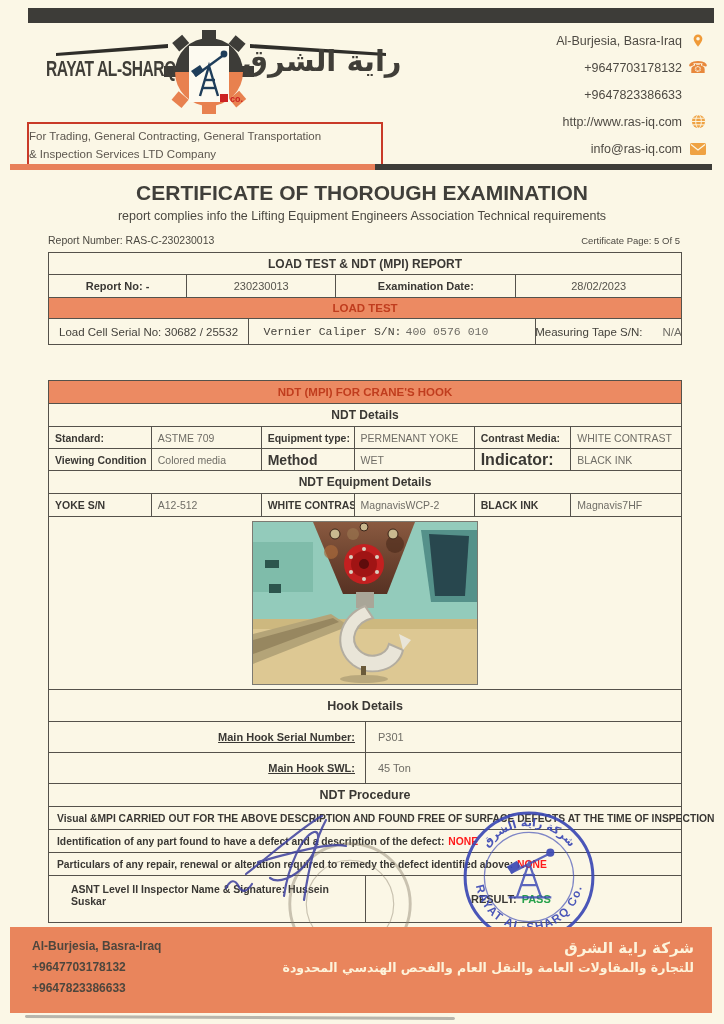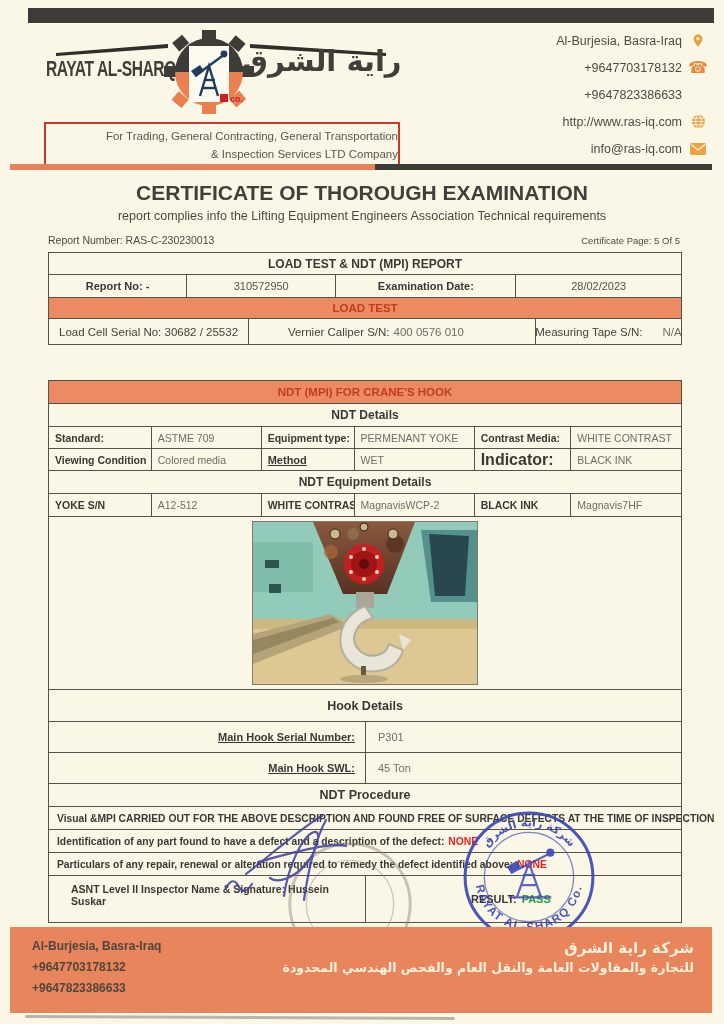--- a/index.html
+++ b/index.html
@@ -4,22 +4,22 @@
 <style>
   html,body{margin:0;padding:0;}
   body{background:#ffffff;font-family:"Liberation Sans",sans-serif;}
   .page{position:relative;width:724px;height:1024px;background:#fbf7e6;overflow:hidden;}
   .abs{position:absolute;}
   .topbar{left:28px;top:8px;width:686px;height:15px;background:#3d3c38;}
   .company-en{left:46px;top:58px;font-size:19px;font-weight:bold;color:#403e38;
     transform:scaleX(.82) scaleY(1.18);transform-origin:left center;letter-spacing:-.5px;white-space:nowrap;}
   .company-ar{left:242px;top:44px;font-size:29px;font-weight:bold;color:#403e38;
     font-family:"DejaVu Sans",sans-serif;white-space:nowrap;}
-  .tagline-box{left:44px;top:122px;width:352px;height:44px;border:2px solid #c93a28;
-    display:flex;flex-direction:column;align-items:flex-end;justify-content:center;
+  .tagline-box{left:27px;top:122px;width:352px;height:44px;border:2px solid #c93a28;
+    display:flex;flex-direction:column;align-items:flex-start;justify-content:center;
     font-size:11.5px;color:#5c564e;line-height:1.55;text-align:center;}
   .contact{right:18px;top:32px;width:200px;display:flex;flex-direction:column;gap:10px;}
   .contact-row{display:flex;justify-content:flex-end;align-items:center;gap:8px;
     font-size:12.5px;color:#4e4a43;height:17px;}
   .icon16{width:16px;height:16px;flex:0 0 16px;display:flex;align-items:center;justify-content:center;}
   .phone-glyph{font-family:"DejaVu Sans",sans-serif;color:#e8883c;font-size:16px;line-height:1;}
   .divider{left:10px;top:164px;width:702px;height:6px;display:flex;}
   .divider .d-left{width:52%;height:100%;background:#e8805a;}
   .divider .d-right{width:48%;height:100%;background:#3d3c38;}
   .doc-title{left:0;top:181px;width:724px;text-align:center;font-size:21px;font-weight:bold;color:#403f3a;}
@@ -154,28 +154,28 @@
   <div class="abs doc-sub">report complies info the Lifting Equipment Engineers Association Technical requirements</div>
   <div class="abs report-line">
     <span class="report-num">Report Number: RAS-C-230230013</span>
     <span class="page-info">Certificate Page: 5 Of 5</span>
   </div>
 
   <div class="abs tbl" style="left:48px;top:252px;width:632px;">
     <div class="t-head first" style="height:21px;font-size:12px;">LOAD TEST &amp; NDT (MPI) REPORT</div>
     <div class="t-row" style="height:22px;grid-template-columns:21.7% 23.6% 28.5% 26.2%;">
       <div class="cell ctr" style="font-weight:bold;color:#3a3834;">Report No: -</div>
-      <div class="cell ctr">310572950</div>
+      <div class="cell ctr">230230013</div>
       <div class="cell ctr" style="font-weight:bold;color:#3a3834;">Examination Date:</div>
       <div class="cell ctr">28/02/2023</div>
     </div>
     <div class="banner" style="height:20px;font-size:11.5px;">LOAD TEST</div>
     <div class="t-row" style="height:25px;grid-template-columns:31.5% 40.3% 28.2%;">
       <div class="cell ctr" style="color:#44423c;font-size:11.5px;">Load Cell Serial No: 30682 / 25532</div>
-      <div class="cell ctr" style="gap:4px;">
+      <div class="cell ctr" style="gap:4px;font-family:Liberation Mono, monospace;">
         <span style="color:#44423c;font-size:11.5px;">Vernier Caliper S/N:</span>
         <span style="color:#6f6d66;font-size:11.5px;">400 0576 010</span>
       </div>
       <div class="cell ctr" style="gap:20px;margin-left:32px;">
         <span style="color:#44423c;font-size:11.5px;">Measuring Tape S/N:</span>
         <span style="color:#6f6d66;font-size:11.5px;">N/A</span>
       </div>
     </div>
   </div>
 
@@ -187,21 +187,21 @@
       <div class="cell lbl" style="font-size:10.5px;">Standard:</div>
       <div class="cell val" style="font-size:10.5px;">ASTME 709</div>
       <div class="cell lbl" style="font-size:10.5px;">Equipment type:</div>
       <div class="cell val" style="font-size:10.5px;">PERMENANT YOKE</div>
       <div class="cell lbl" style="font-size:10.5px;">Contrast Media:</div>
       <div class="cell val" style="font-size:10.5px;">WHITE CONTRAST</div>
     </div>
     <div class="t-row" style="height:21px;grid-template-columns:16.1% 17.4% 14.7% 19% 15.3% 17.5%;">
       <div class="cell lbl" style="font-size:10.5px;">Viewing Condition</div>
       <div class="cell val" style="font-size:10.5px;">Colored media</div>
-      <div class="cell lbl" style="font-size:11px;text-decoration:underline;">Method</div>
+      <div class="cell lbl" style="font-size:14px;">Method</div>
       <div class="cell val" style="font-size:10.5px;">WET</div>
       <div class="cell lbl" style="font-size:16px;">Indicator:</div>
       <div class="cell val" style="font-size:10.5px;">BLACK INK</div>
     </div>
 
     <div class="t-head" style="height:22px;font-size:12px;">NDT Equipment Details</div>
     <div class="t-row" style="height:22px;grid-template-columns:16.1% 17.4% 14.7% 19% 15.3% 17.5%;text-align:right;">
       <div class="cell lbl" style="font-size:10.5px;">YOKE S/N</div>
       <div class="cell val" style="font-size:10.5px;">A12-512</div>
       <div class="cell lbl" style="font-size:10.5px;">WHITE CONTRAST</div>

